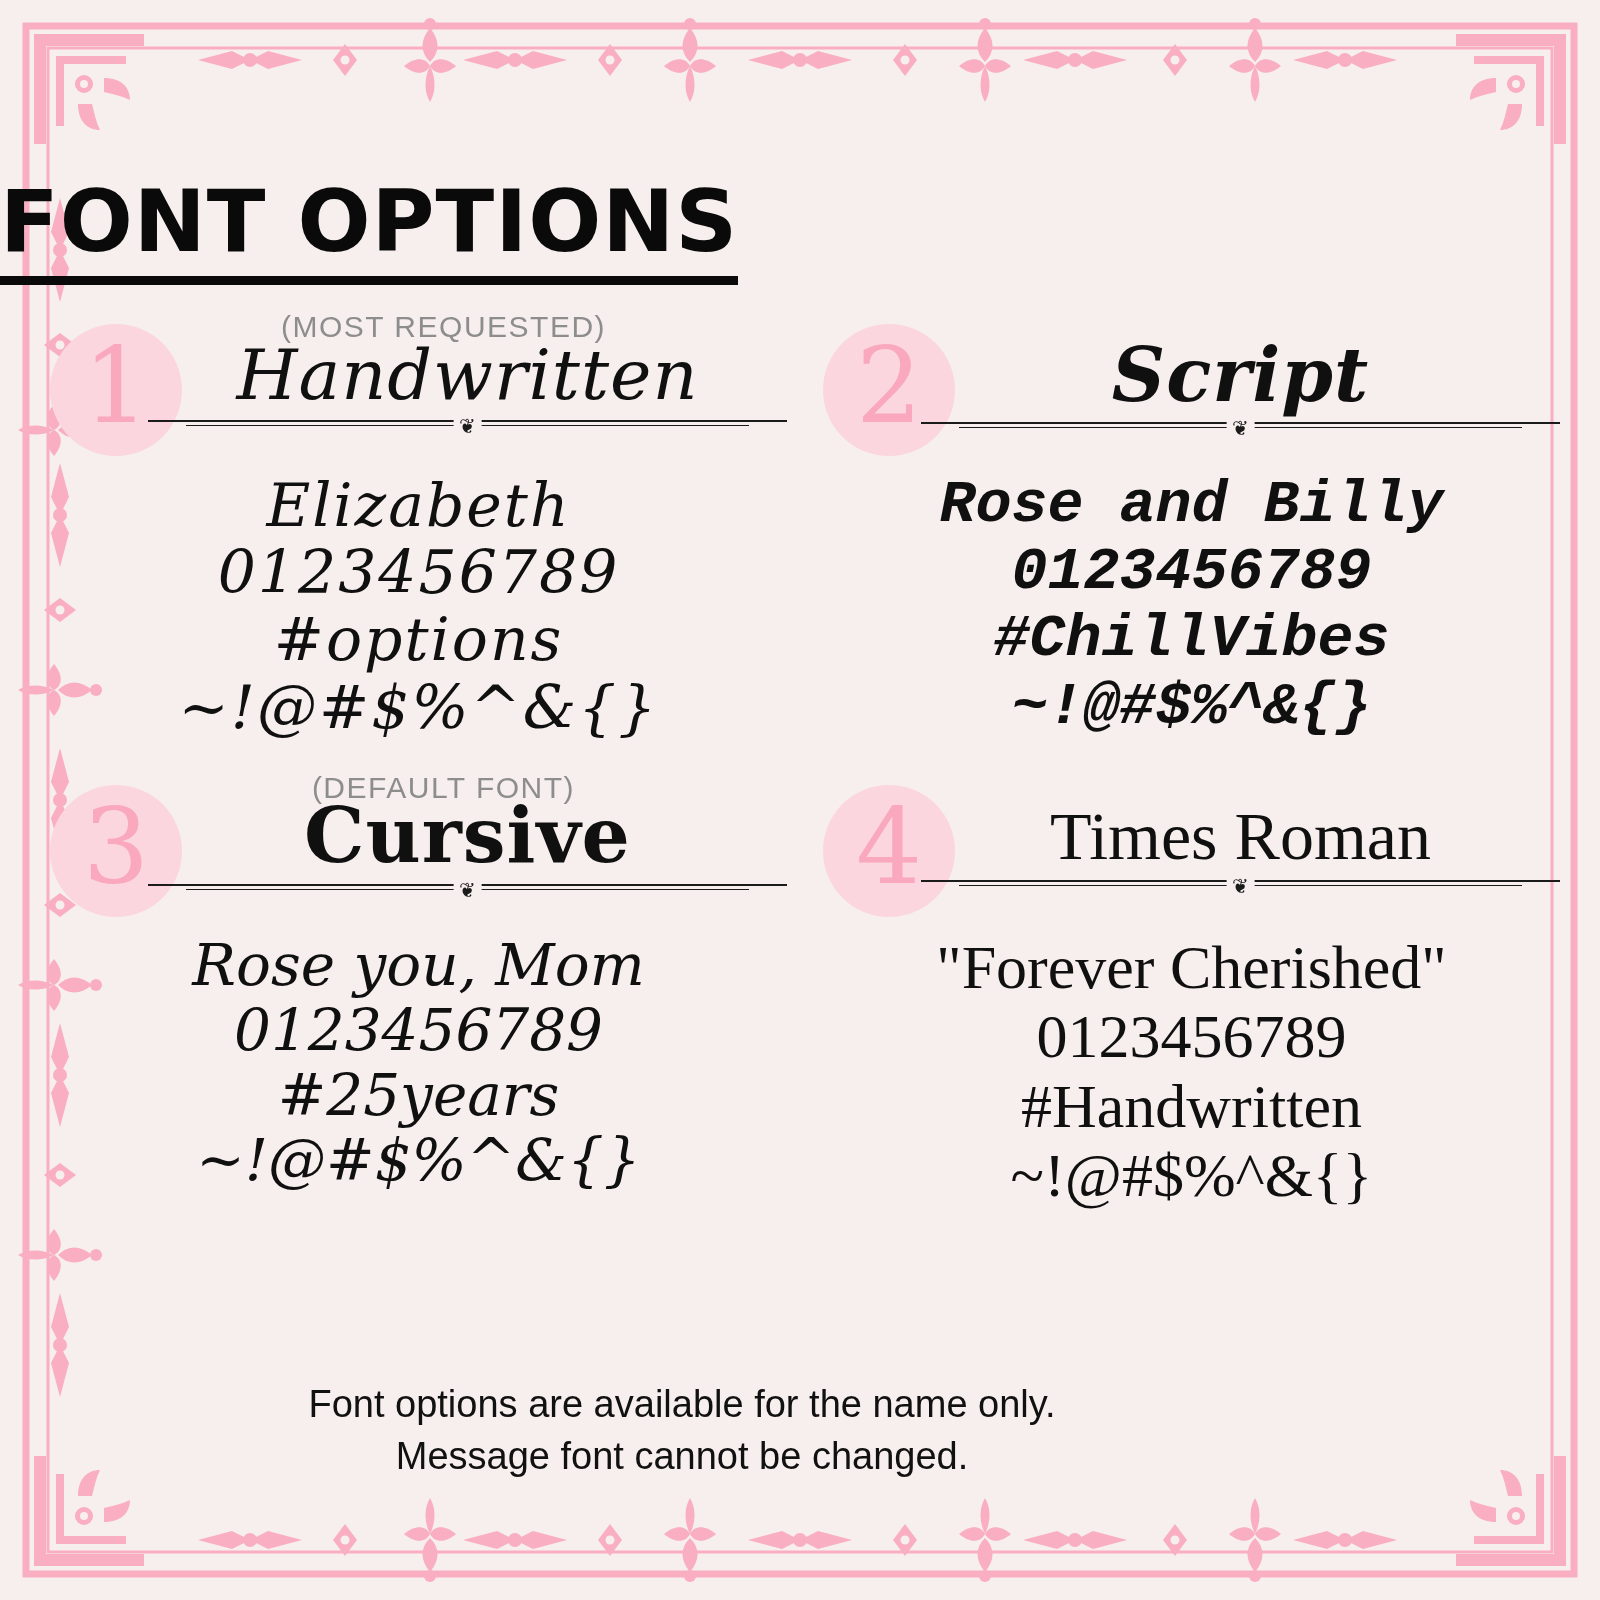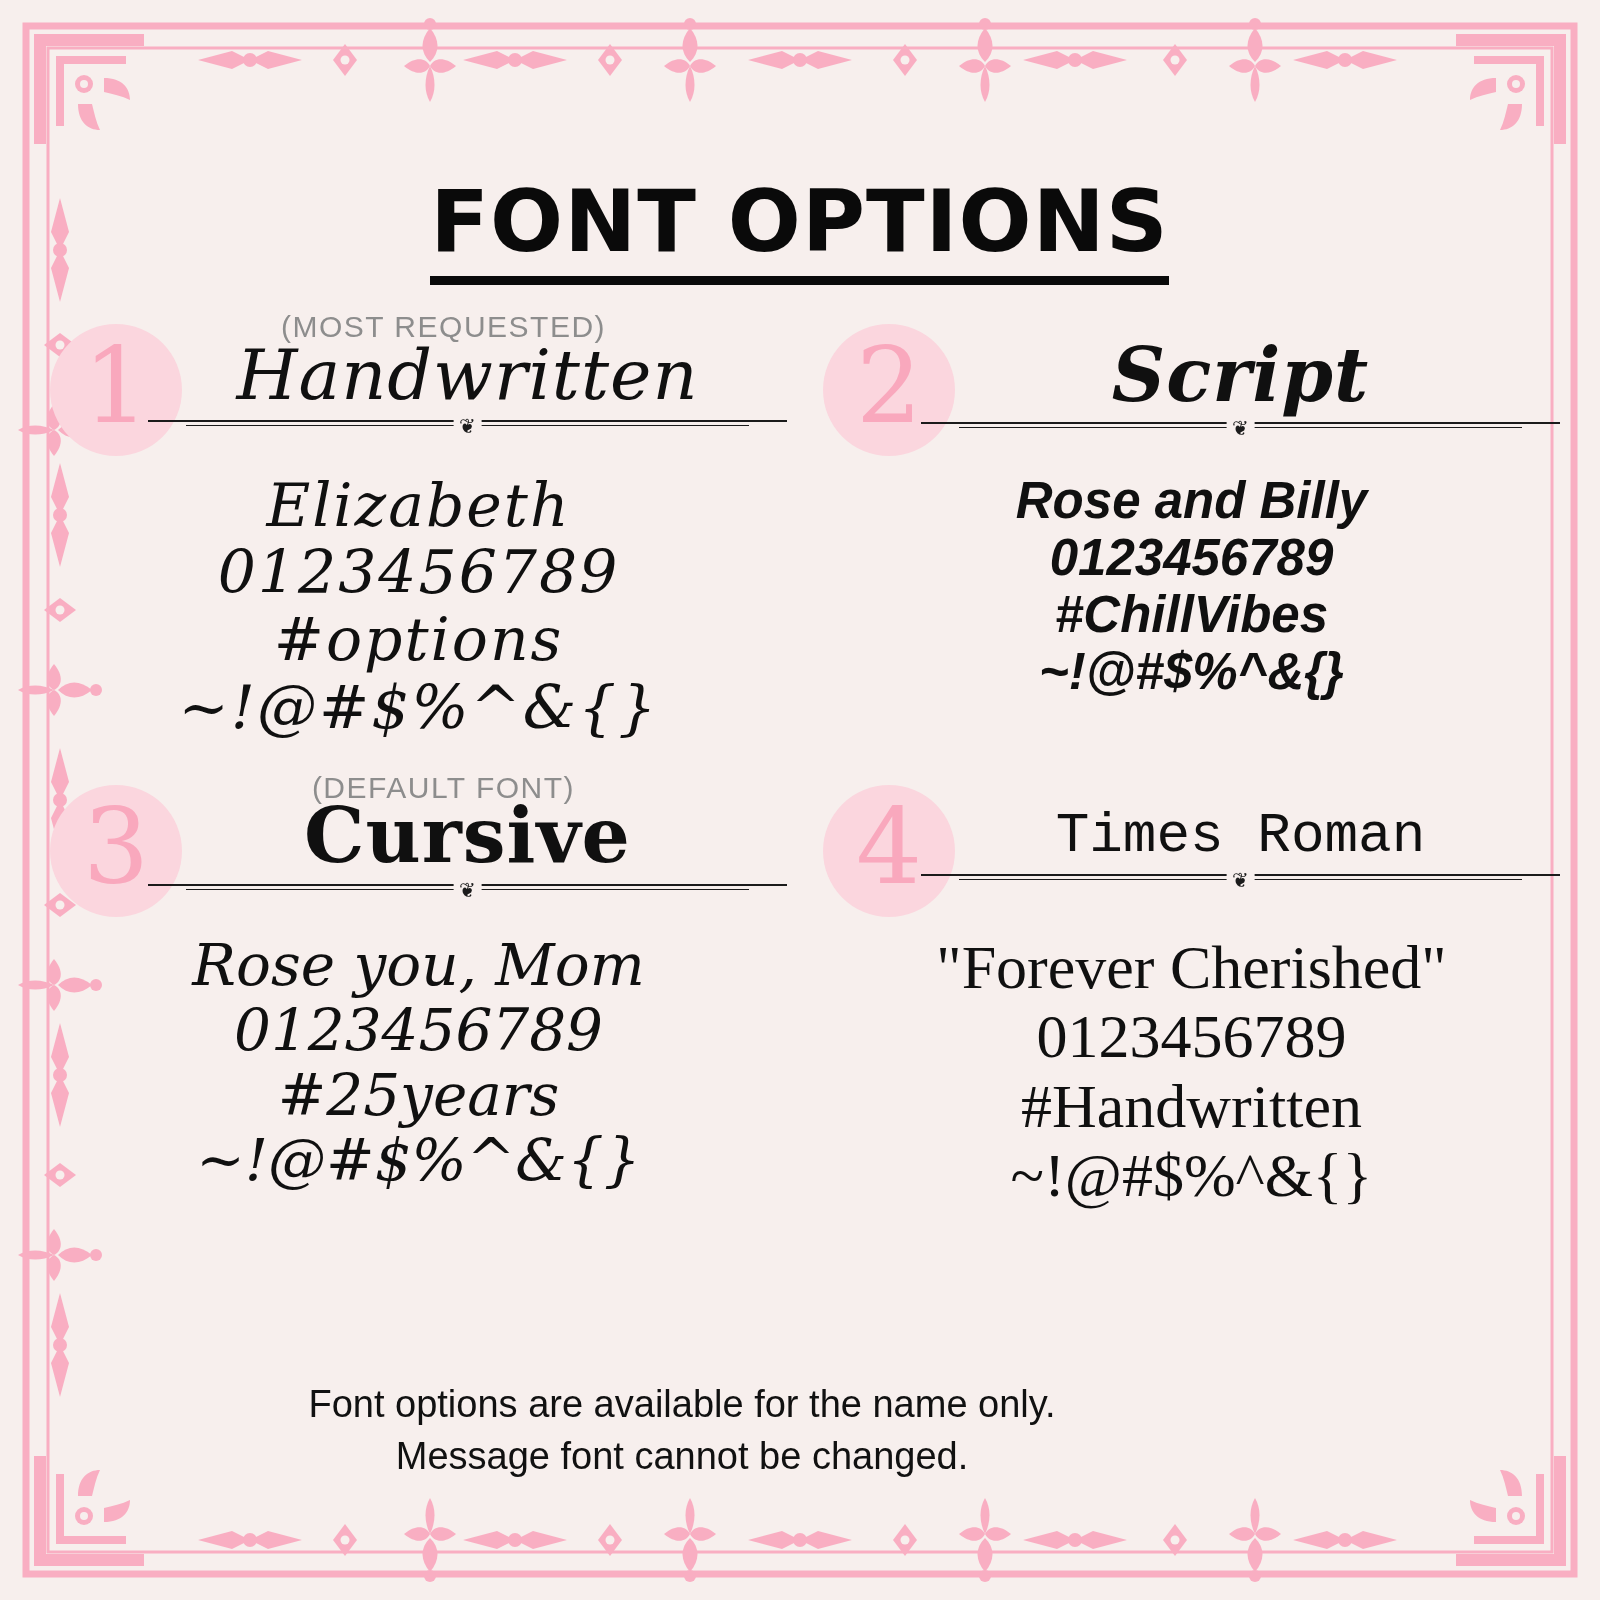--- a/index.html
+++ b/index.html
@@ -33,21 +33,20 @@
     width: 1600px;
     height: 1600px;
   }
 
   
   .title-wrap {
     position: absolute;
     top: 178px;
     left: 0;
     width: 1599px;
-    text-align: center;
   }
   .title {
     display: inline-block;
     font-family: "DejaVu Sans", sans-serif;
     font-weight: bold;
     font-size: 86px;
     letter-spacing: 1px;
     color: #0a0a0a;
     line-height: 1;
     padding-bottom: 12px;
@@ -170,26 +169,26 @@
   .samples div {
     line-height: 1.12;
     white-space: nowrap;
   }
 
   
   .opt1 .font-title { font-family: "DejaVu Serif", serif; font-style: italic; font-size: 70px; font-weight: normal; letter-spacing: 1px; }
   .opt1 .samples { font-family: "DejaVu Serif", serif; font-style: italic; font-size: 60px; letter-spacing: 2px; }
 
   .opt2 .font-title { font-family: "DejaVu Serif", serif; font-style: italic; font-weight: bold; font-size: 74px; letter-spacing: 1px; }
-  .opt2 .samples { font-family: Liberation Sans, sans-serif; font-style: italic; font-weight: bold; font-size: 51px; }
+  .opt2 .samples { font-family: Liberation Mono, monospace; font-style: italic; font-weight: bold; font-size: 60px; }
 
   .opt3 .font-title { font-family: "DejaVu Serif", serif; font-weight: bold; font-size: 76px; letter-spacing: 1px; }
   .opt3 .samples { font-family: "DejaVu Serif", serif; font-style: italic; font-size: 58px; }
 
-  .opt4 .font-title { font-family: Liberation Mono, monospace; font-size: 56px; font-weight: normal; }
+  .opt4 .font-title { font-family: Liberation Serif, serif; font-size: 68px; font-weight: normal; }
   .opt4 .samples { font-family: "Liberation Serif", serif; font-size: 62px; }
 
   
   .row2 .head-row { min-height: 140px; }
 
   
   .footnote {
     position: absolute;
     left: 0;
     bottom: 118px;

